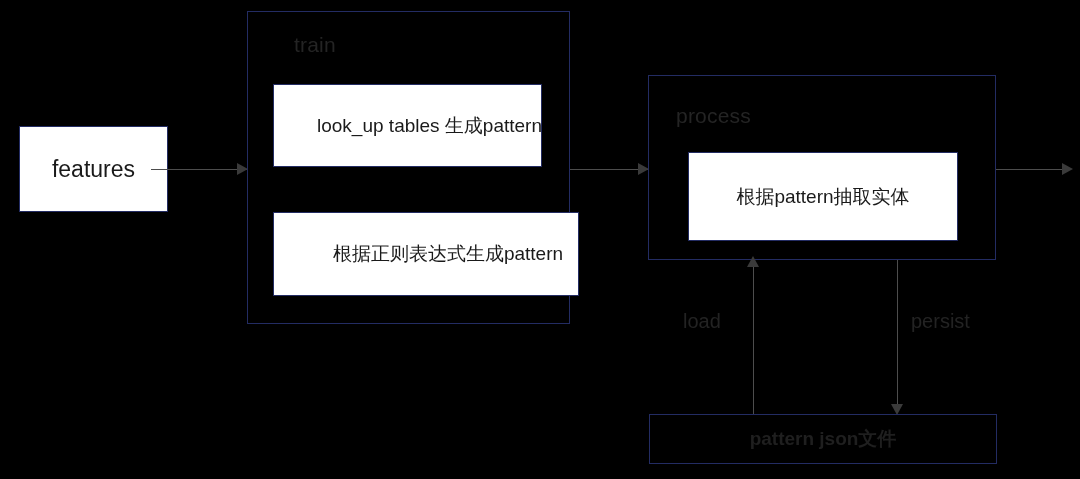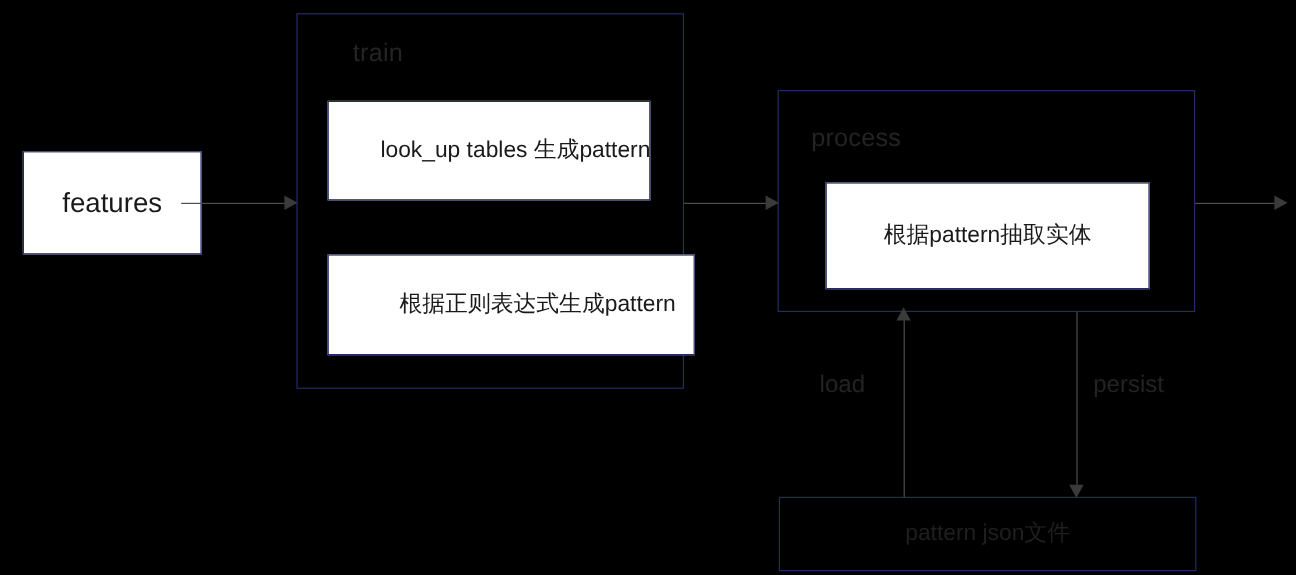--- a/index.html
+++ b/index.html
@@ -128,17 +128,17 @@
   <div class="arrow-head arrow-right" style="left:1062px; top:163px;"></div>
 
   <div class="edge v-line" style="left:753px; top:265px; height:150px;"></div>
   <div class="arrow-head arrow-up" style="left:747px; top:256px;"></div>
   <div class="edge-label" style="left:683px; top:310px;">load</div>
 
   <div class="edge v-line" style="left:897px; top:260px; height:145px;"></div>
   <div class="arrow-head arrow-down" style="left:891px; top:404px;"></div>
   <div class="edge-label" style="left:911px; top:310px;">persist</div>
 
-  <div class="node outline-box" style="left:649px; top:414px; width:348px; height:62px;">
+  <div class="node outline-box" style="left:649px; top:414px; width:348px; height:50px;font-weight:bold;">
     <span class="node-label">pattern json文件</span>
   </div>
 
 </div>
 
 </body></html>

